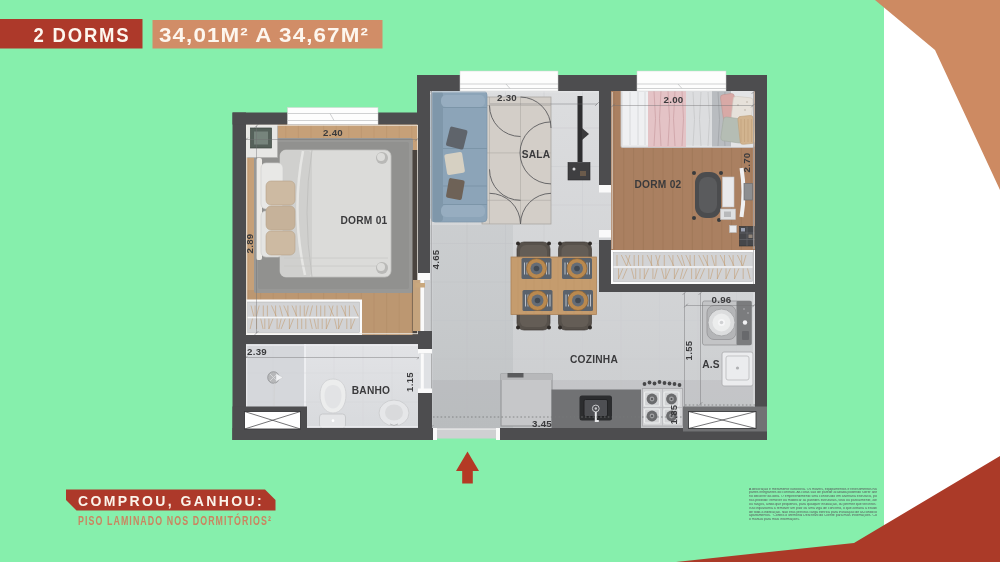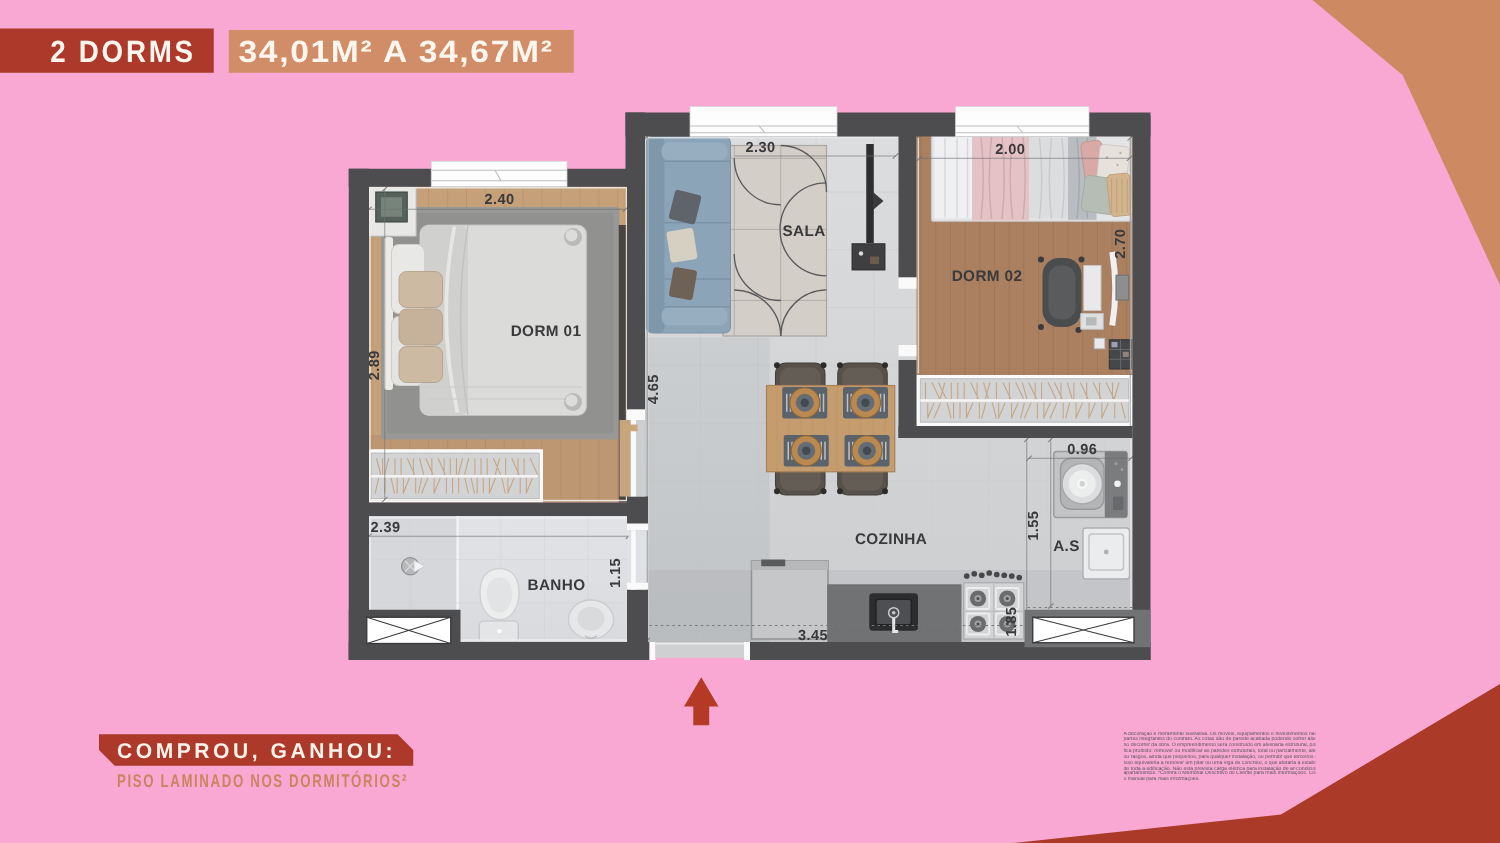--- a/index.html
+++ b/index.html
@@ -1,17 +1,17 @@
 <!DOCTYPE html>
 <html><head><meta charset="utf-8">
 <style>
 * { margin:0; padding:0; box-sizing:border-box; }
 html,body { width:1000px; height:562px; background:#ffffff; overflow:hidden;
   font-family:"Liberation Sans", sans-serif; }
-#page { position:relative; width:1000px; height:562px; background:#f9a8d4; }
+#page { position:relative; width:884px; height:562px; background:#86efac; }
 #disc { position:absolute; left:749px; top:487.5px; width:128px; color:#57585a;
   font-size:3.45px; line-height:3.85px; letter-spacing:0; }
 .dl { white-space:nowrap; overflow:hidden; }
 </style></head>
 <body>
 <div id="page">
 
 <svg width="1000" height="562" viewBox="0 0 1000 562" style="position:absolute;left:0;top:0">
 
 <rect x="0" y="19" width="142.5" height="29.5" fill="#ad392a"></rect>

